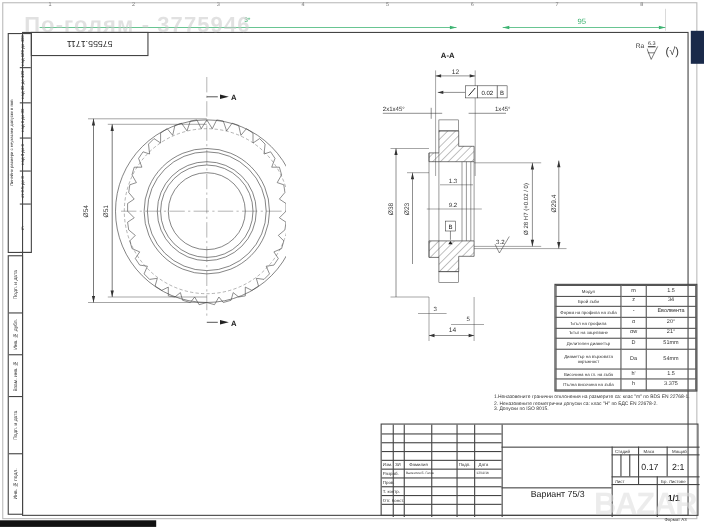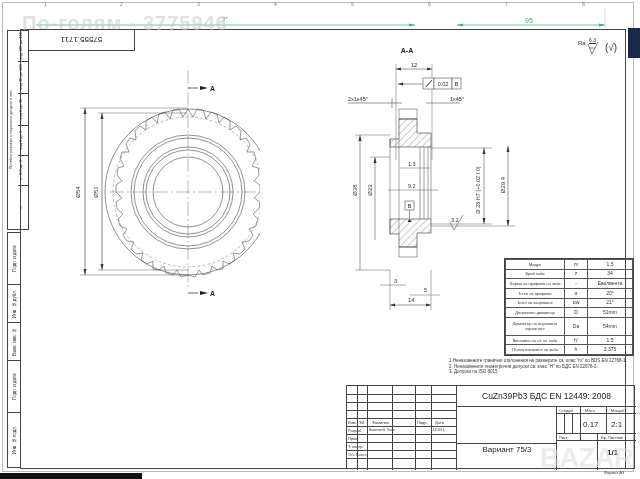--- a/index.html
+++ b/index.html
@@ -325,21 +325,20 @@
   <div class="tb-small" style="left:25px;top:34px">Фамилия</div>
   <div class="tb-small" style="left:70px;top:34px">Подп.</div>
   <div class="tb-small" style="left:88px;top:34px">Дата</div>
   <div class="tb-small" style="left:1px;top:42px">Разраб.</div>
   <div class="tb-small" style="left:1px;top:50px">Пров.</div>
   <div class="tb-small" style="left:1px;top:58px">Т. контр.</div>
   <div class="tb-small" style="left:1px;top:66px">Отг. Конст.</div>
   <div class="tb-small" style="left:22px;top:42px;font-size:3px">Валентин Б. Гегов</div>
   <div class="tb-small" style="left:86px;top:42px;font-size:3px">12/11/16</div>
 
-  <div class="material">CuZn39Pb3 БДС EN 12449: 2008</div>
   <div class="variant">
     <span>Вариант 7</span>
     <span>5/3</span>
   </div>
 
   <div class="tb-small" style="left:212px;top:22px">Стадий</div>
   <div class="tb-small" style="left:238px;top:22px">Маса</div>
   <div class="tb-small" style="left:264px;top:22px">Мащаб</div>
   <div class="abs" style="left:236px;top:34px;font-size:8px;color:#222">0.17</div>
   <div class="abs" style="left:264px;top:34px;font-size:8px;color:#222">2:1</div>

